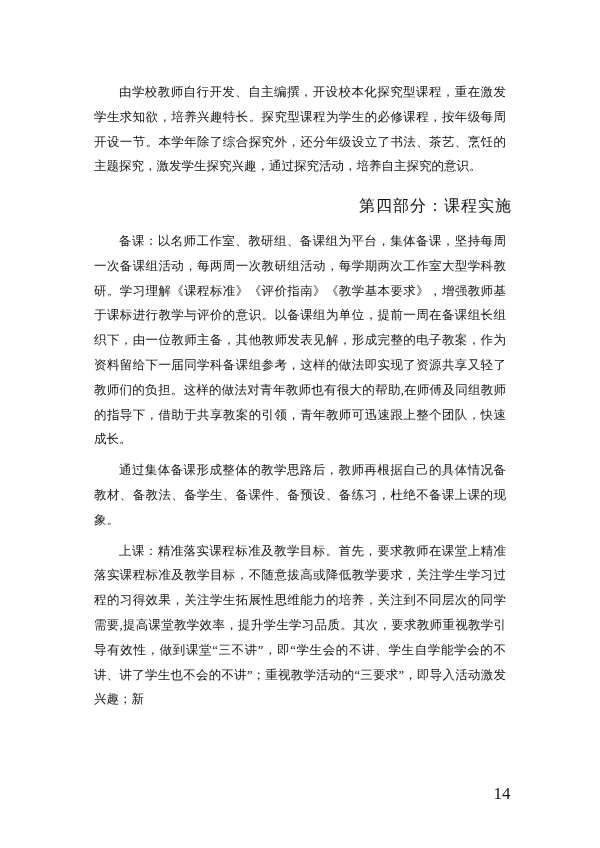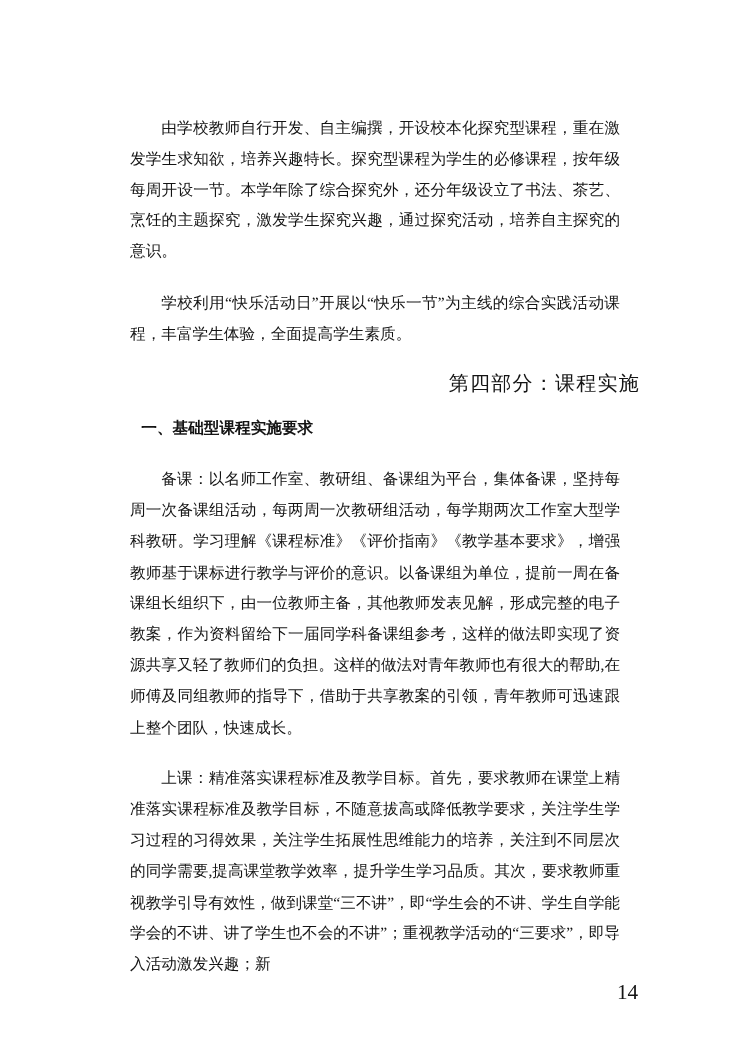--- a/index.html
+++ b/index.html
@@ -20,21 +20,21 @@
   .content {
     position: absolute;
     left: 88px;
     top: 74px;
     width: 424px;
     font-size: 12.5px;
     line-height: 24.8px;
     text-align: justify;
   }
   p.para {
-    margin: 16px;
+    margin: 6px;
     padding: 0;
     text-indent: 2em;
     word-break: break-all;
   }
   h1.section-heading {
     font-size: 16px;
     font-weight: normal;
     text-align: right;
     text-indent: 0;
     margin: 15px 0 10px 0;
@@ -57,24 +57,23 @@
     font-family: "Liberation Serif", "DejaVu Serif", serif;
     color: #141414;
   }
 </style>
 </head>
 <body>
 
 <div class="page">
   <div class="content">
     <p class="para">由学校教师自行开发、自主编撰，开设校本化探究型课程，重在激发学生求知欲，培养兴趣特长。探究型课程为学生的必修课程，按年级每周开设一节。本学年除了综合探究外，还分年级设立了书法、茶艺、烹饪的主题探究，激发学生探究兴趣，通过探究活动，培养自主探究的意识。</p>
-    <p class="para">学校利用“快乐活动日”开展以“快乐一节”为主线的综合实践活动课程，丰富学生体验，全面提高学生素质。</p>
 
     <h1 class="section-heading">第四部分：课程实施</h1>
 
-    <h2 class="subsection-heading">一、基础型课程实施要求</h2>
 
     <p class="para">备课：以名师工作室、教研组、备课组为平台，集体备课，坚持每周一次备课组活动，每两周一次教研组活动，每学期两次工作室大型学科教研。学习理解《课程标准》《评价指南》《教学基本要求》，增强教师基于课标进行教学与评价的意识。以备课组为单位，提前一周在备课组长组织下，由一位教师主备，其他教师发表见解，形成完整的电子教案，作为资料留给下一届同学科备课组参考，这样的做法即实现了资源共享又轻了教师们的负担。这样的做法对青年教师也有很大的帮助,在师傅及同组教师的指导下，借助于共享教案的引领，青年教师可迅速跟上整个团队，快速成长。</p>
+    <p class="para">通过集体备课形成整体的教学思路后，教师再根据自己的具体情况备教材、备教法、备学生、备课件、备预设、备练习，杜绝不备课上课的现象。</p>
     <p class="para">上课：精准落实课程标准及教学目标。首先，要求教师在课堂上精准落实课程标准及教学目标，不随意拔高或降低教学要求，关注学生学习过程的习得效果，关注学生拓展性思维能力的培养，关注到不同层次的同学需要,提高课堂教学效率，提升学生学习品质。其次，要求教师重视教学引导有效性，做到课堂“三不讲”，即“学生会的不讲、学生自学能学会的不讲、讲了学生也不会的不讲”；重视教学活动的“三要求”，即导入活动激发兴趣；新</p>
   </div>
 
   <div class="page-number">14</div>
 </div>
 
 </body></html>

